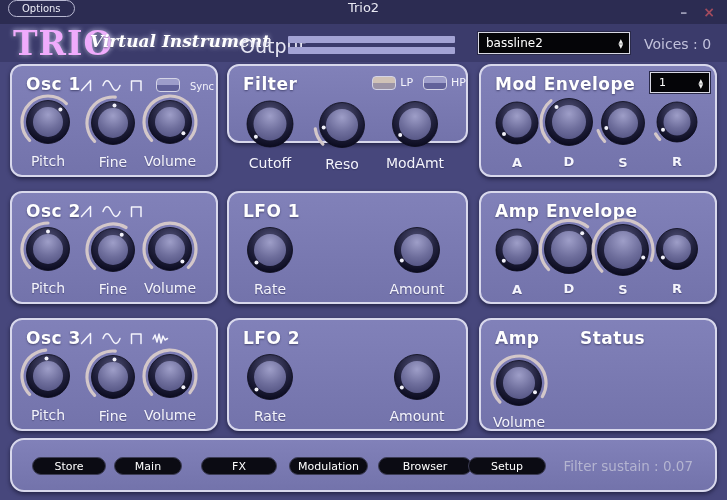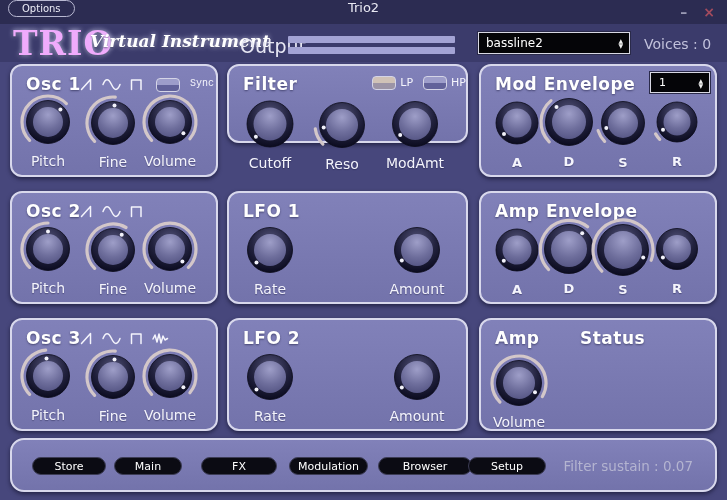--- a/index.html
+++ b/index.html
@@ -57,21 +57,21 @@
   .panel {
     position:absolute; background:linear-gradient(#8181b9,#7373ab);
     border:2px solid #d8d8ec; border-radius:12px;
     box-shadow:0 2px 4px rgba(8,8,28,.55);
   }
   .p-title {
     position:absolute; left:14px; top:8px; color:#fff; font-size:17px;
     font-weight:bold; letter-spacing:.5px; text-shadow:0 1px 2px rgba(25,25,60,.55);
   }
   .p-title.second { left:99px; }
-  .icon-row { position:absolute; left:68px; top:12px; display:flex; align-items:flex-start; gap:9px;font-family:Liberation Mono, monospace; }
+  .icon-row { position:absolute; left:68px; top:12px; display:flex; align-items:flex-end; gap:9px; }
   .wicon svg { display:block; }
   .wicon path { stroke:#f4f4fc; stroke-width:1.5; fill:none; stroke-linejoin:round; stroke-linecap:round; }
   .mini-btn {
     width:24px; height:14px; border-radius:4px; border:1px solid #d4d4e6;
     background:linear-gradient(#9d9dca 0 48%, #62629a 52% 100%); display:inline-block;
   }
   .mini-btn.lit { background:linear-gradient(#d0c2b7 0 48%, #9c94a6 52% 100%); }
   .mini-label { color:#f4f4fc; font-size:10px; margin-left:5px; }
   .filter-btns { position:absolute; right:0; top:10px; display:flex; align-items:flex-start; }
   .filter-btns .mini-label { font-size:11px; margin-left:4px; margin-right:10px; }

